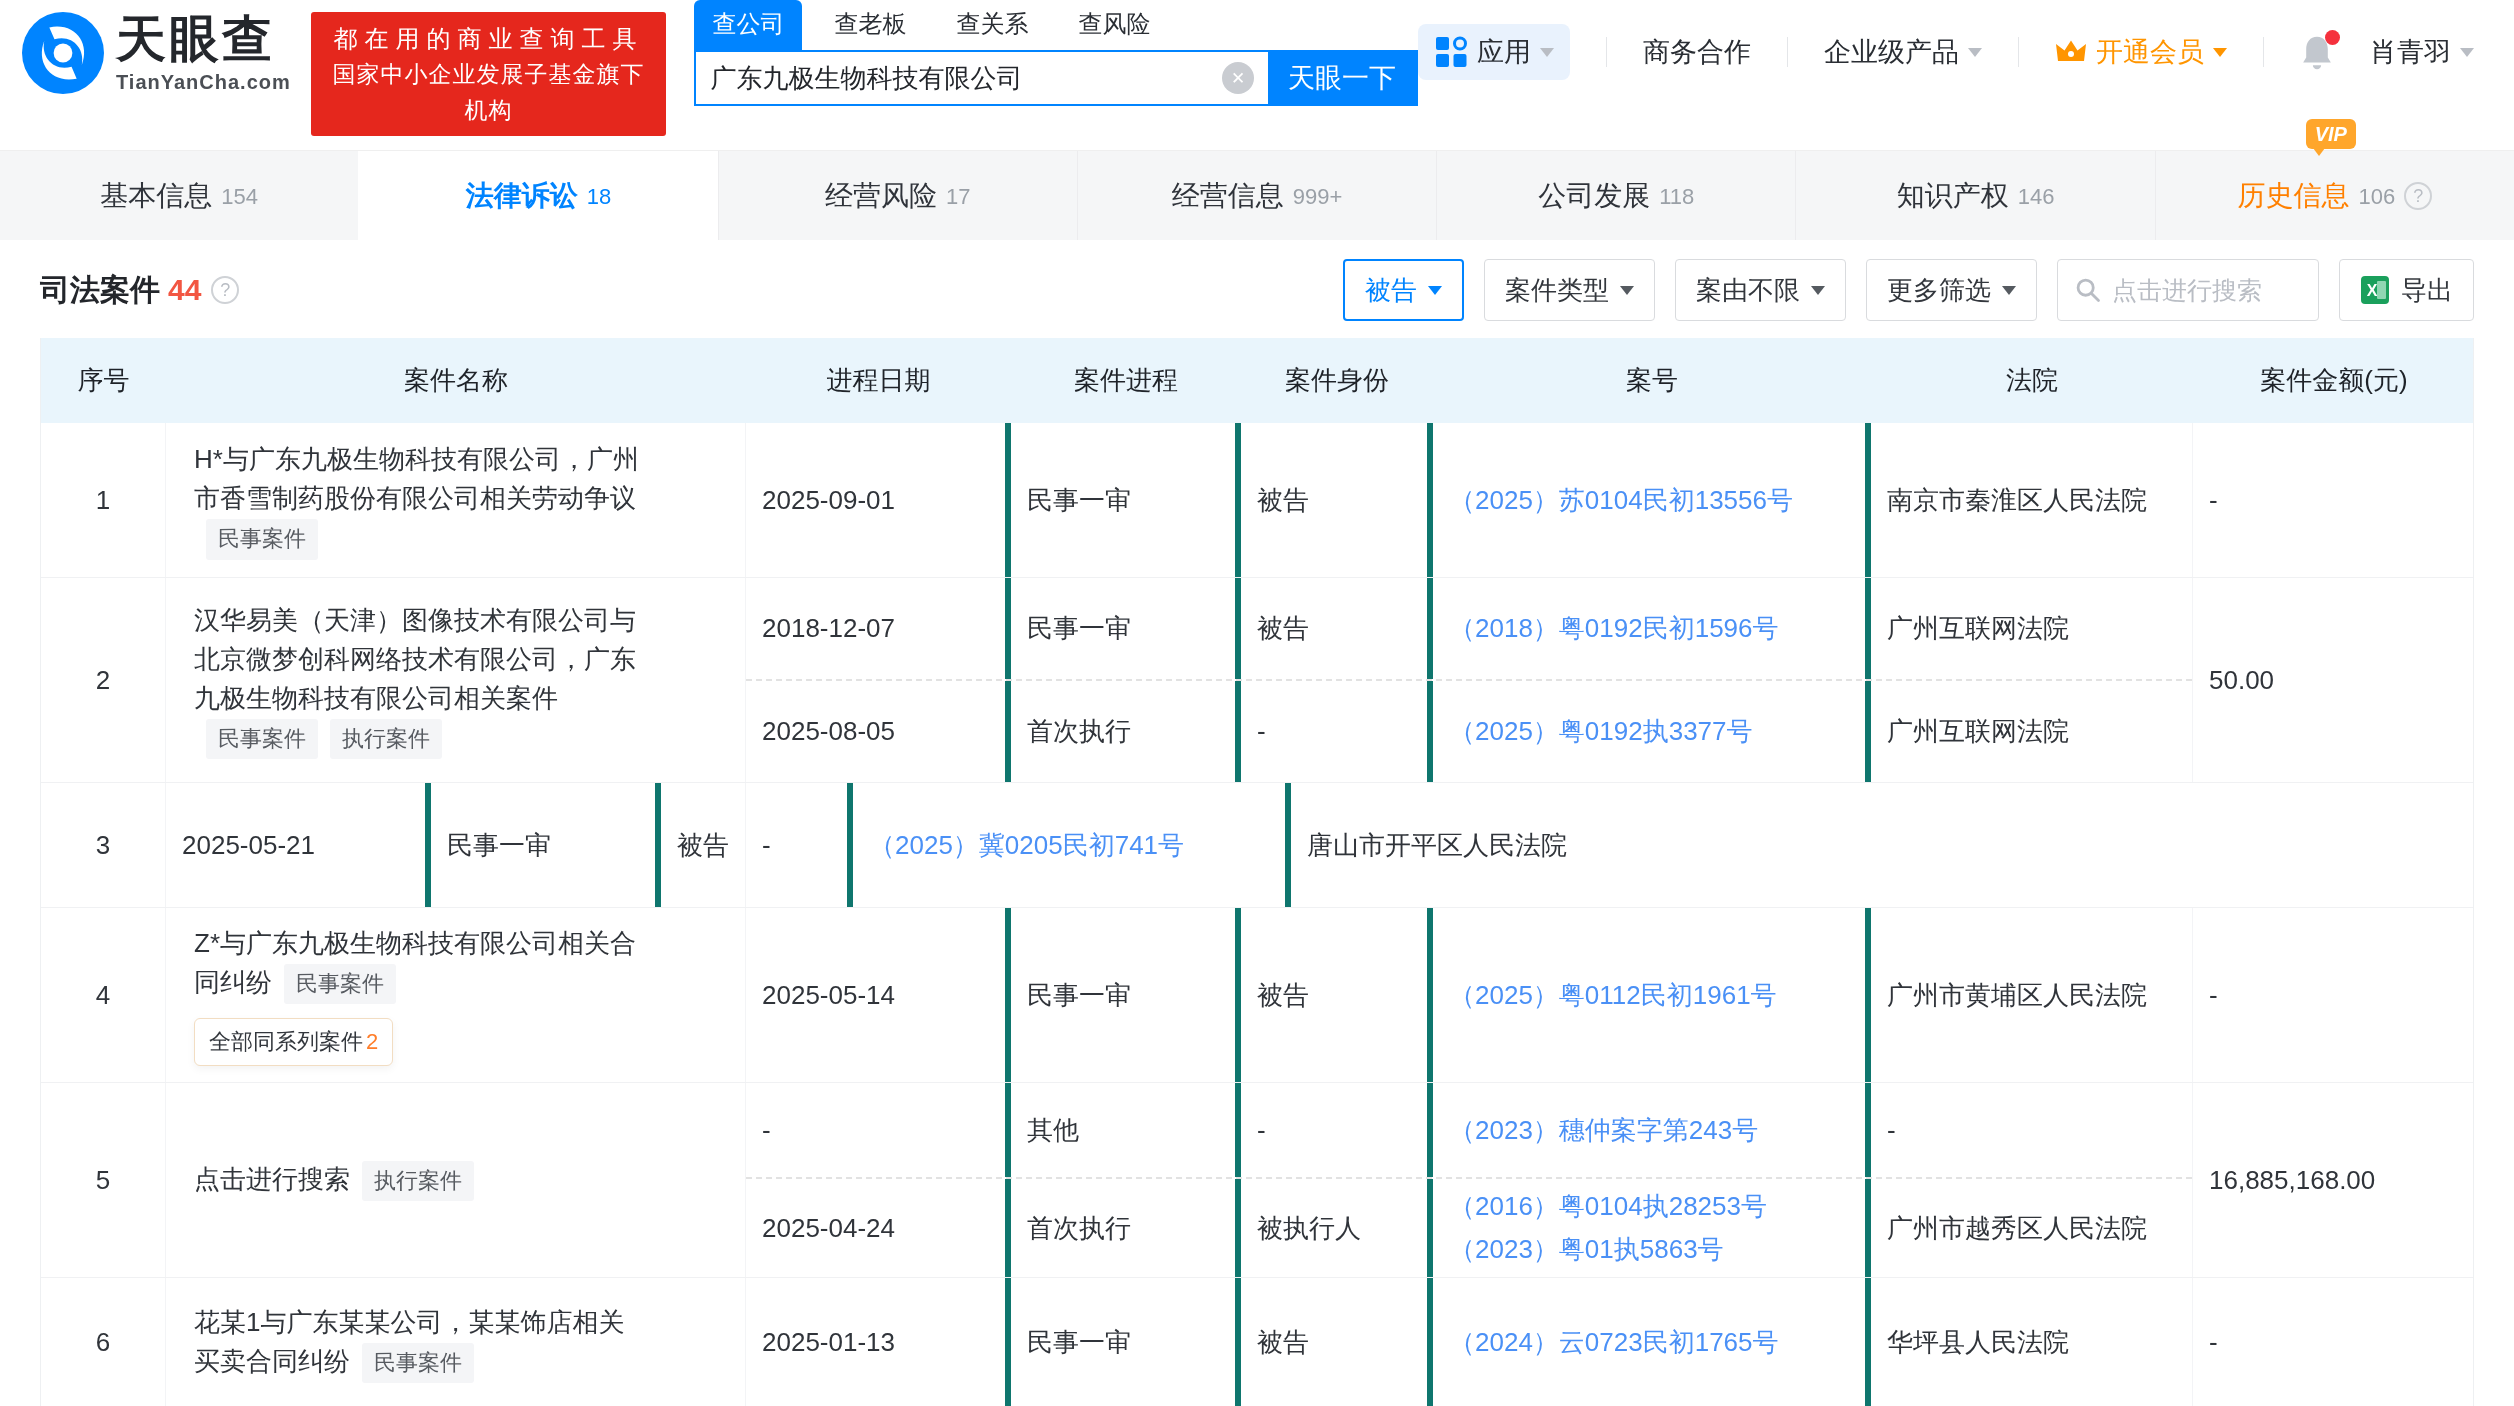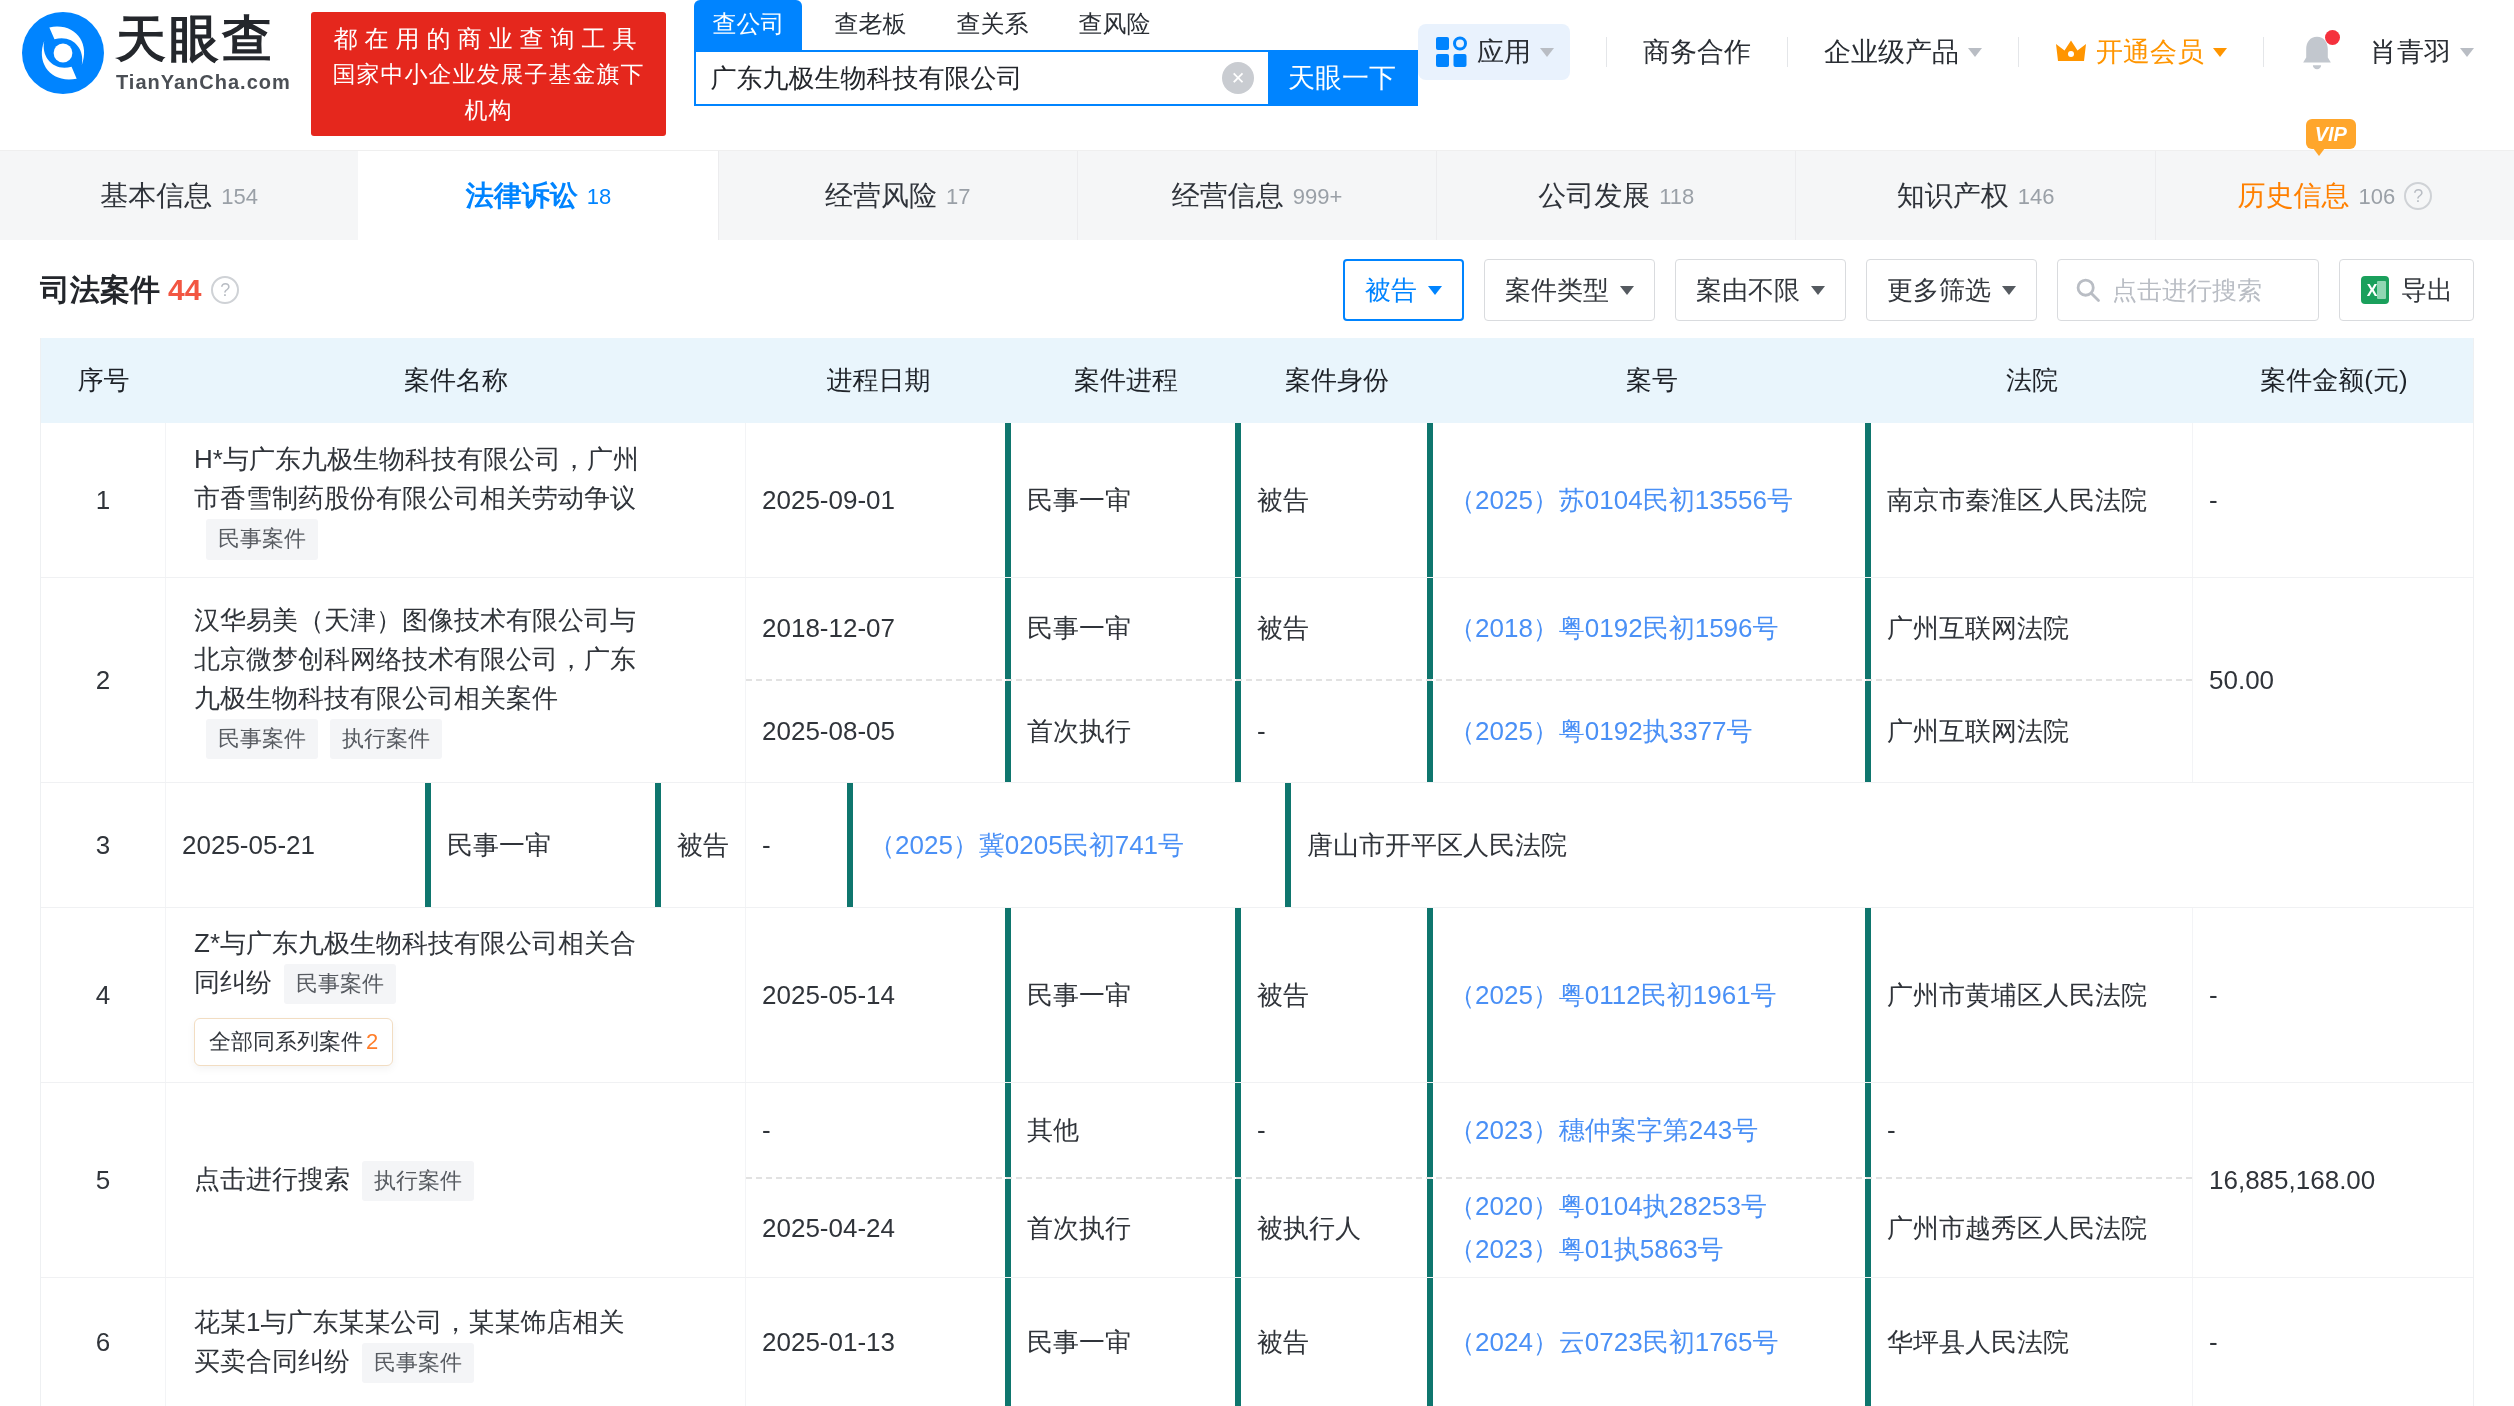--- a/index.html
+++ b/index.html
@@ -358,21 +358,21 @@
               <div class="pcell p-caseno">
                 <a class="case-link" href="#">（2023）穗仲案字第243号</a>
               </div>
               <div class="pcell p-court">-</div>
             </div>
             <div class="proc">
               <div class="pcell p-date">2025-04-24</div>
               <div class="pcell p-stage">首次执行</div>
               <div class="pcell p-role">被执行人</div>
               <div class="pcell p-caseno">
-                <a class="case-link" href="#">（2020）粤0104执28253号</a>
+                <a class="case-link" href="#">（2016）粤0104执28253号</a>
                 <a class="case-link" href="#">（2023）粤01执5863号</a>
               </div>
               <div class="pcell p-court">广州市越秀区人民法院</div>
             </div>
           </div>
           <div class="cell c-amt">16,885,168.00</div>
         </div>
         <div class="trow" style="min-height: 130px;">
           <div class="cell c-seq">6</div>
           <div class="cell c-name">

